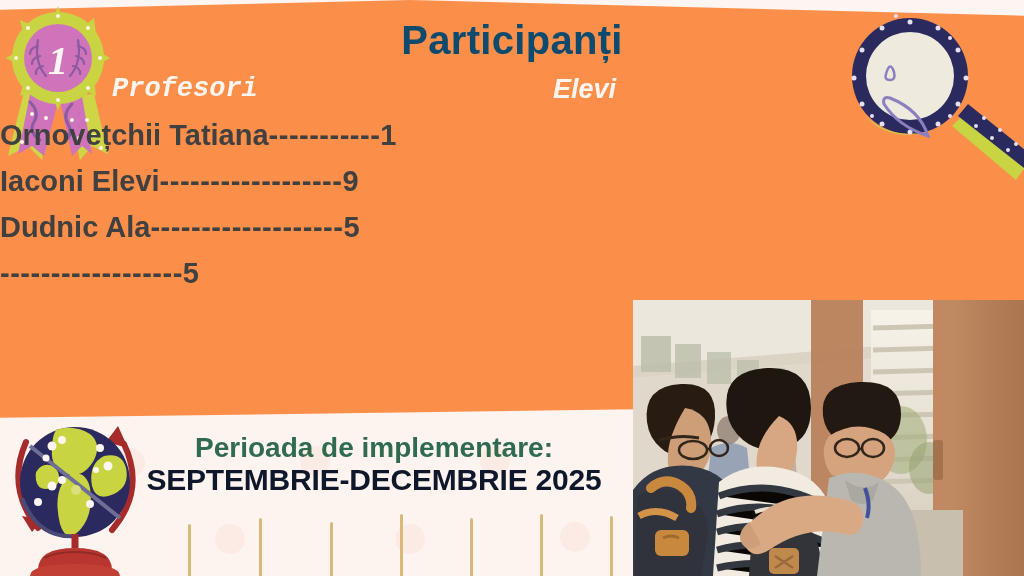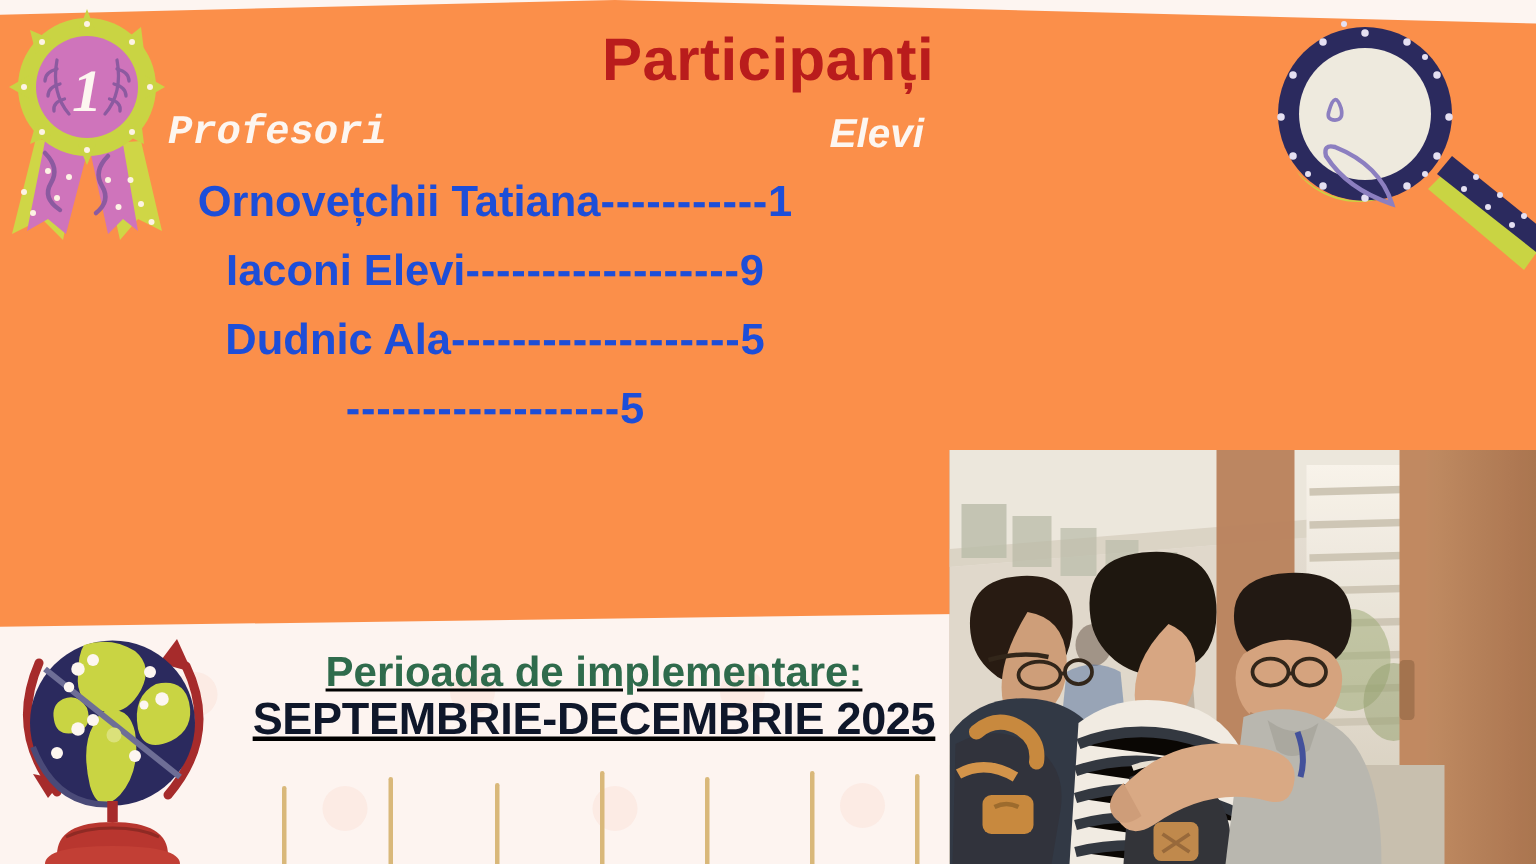--- a/index.html
+++ b/index.html
@@ -51,21 +51,21 @@
 
   
   .title {
     position: absolute;
     left: 0;
     top: 18px;
     width: 1024px;
     text-align: center;
     font-size: 40px;
     font-weight: 700;
-    color: #b91c1c;
+    color: #0c4a6e;
     letter-spacing: .3px;
   }
   .col-head {
     position: absolute;
     font-size: 27px;
     font-weight: 700;
     font-style: italic;
     color: #fdf6f0;
   }
   .col-head.profesori { left: 112px; top: 74px; font-family: Liberation Mono, monospace; }
@@ -76,46 +76,45 @@
     position: absolute;
     left: 0;
     top: 112px;
     width: 660px;
   }
   .row {
     position: relative;
     height: 46px;
     display: flex;
     align-items: center;
-    justify-content: center;
+    justify-content: flex-start;
     font-size: 29px;
     font-weight: 700;
-    color: #1d4ed8;
+    color: #404040;
     white-space: pre;
   }
   .row .name   { }
   .row .dashes { letter-spacing: .5px; }
   .row .count  { }
 
   
   .rosette { position: absolute; left: 2px; top: 4px; width: 112px; height: 160px; }
 
   
   .magnifier { position: absolute; left: 840px; top: 8px; width: 188px; height: 175px; }
 
   
   .globe { position: absolute; left: 8px; top: 404px; width: 135px; height: 172px; }
 
   
   .period {
     position: absolute;
-    left: 146px;
+    left: 124px;
     top: 432px;
     width: 500px;
-    text-decoration: underline;
   }
   .period .line1 {
     font-size: 28px;
     font-weight: 700;
     color: #2f6b4c;
     text-align: center;
     line-height: 1.12;
   }
   .period .line2 {
     font-size: 30px;

